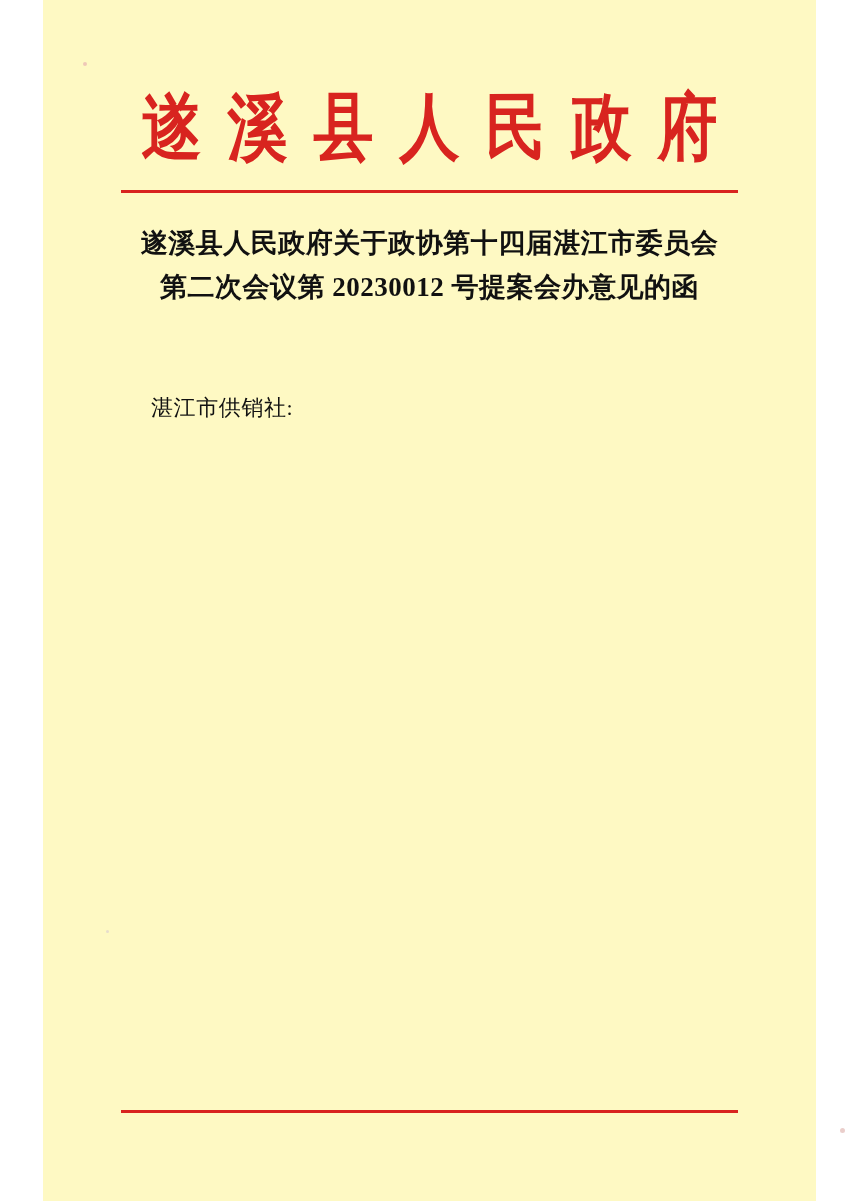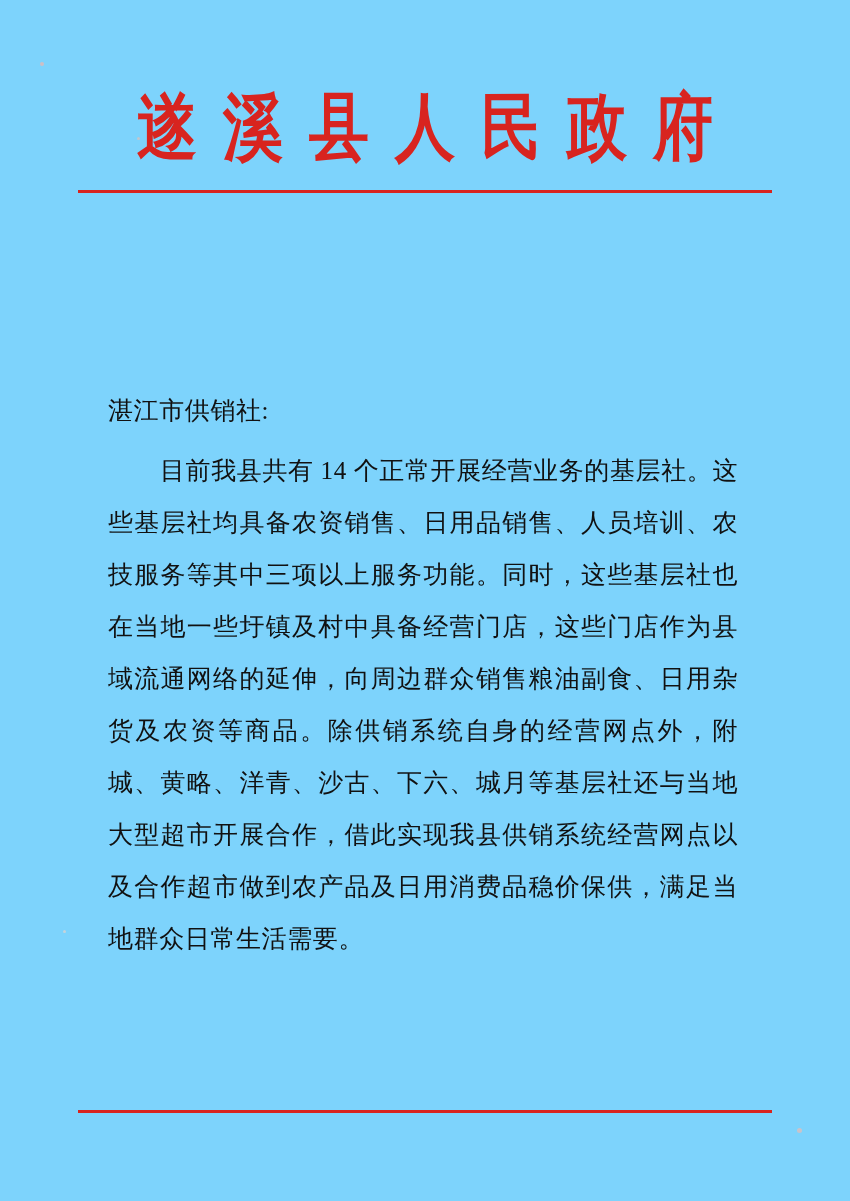--- a/index.html
+++ b/index.html
@@ -10,24 +10,25 @@
   body {
     width: 850px;
     height: 1201px;
     font-family: "Liberation Serif", serif;
     color: #000;
     position: relative;
     overflow: hidden;
   }
   .page {
     position: relative;
-    width: 850px;
+    width: 773px;
     height: 1201px;
-    background: #7dd3fc;
+    background: #fef9c3;
     box-sizing: border-box;
+    margin-left: 43px;
   }
 
   
   .speck {
     position: absolute;
     background: #e8b7b3;
     border-radius: 50%;
     opacity: .75;
   }
   .speck.s1 { left: 40px;  top: 62px;  width: 4px; height: 4px; }
@@ -80,21 +81,21 @@
   }
   .doc-title div { white-space: nowrap; }
 
   
   .body-block {
     position: absolute;
     left: 108px;
     right: 112px;
     top: 385px;
     font-family: "Liberation Serif", serif;
-    font-size: 25px;
+    font-size: 22px;
     line-height: 2.08;
     color: #111;
     text-align: justify;
     text-justify: inter-ideograph;
     letter-spacing: .6px;
   }
   .addressee {
     margin: 0 0 8px 0;
   }
   .para {
@@ -122,21 +123,24 @@
   <div class="speck s2"></div>
   <div class="speck s3"></div>
   <div class="speck s4"></div>
 
   <div class="masthead">
     <div class="masthead-title">遂溪县人民政府</div>
   </div>
 
   <div class="masthead-rule"></div>
 
+  <div class="doc-title">
+    <div>遂溪县人民政府关于政协第十四届湛江市委员会</div>
+    <div>第二次会议第 20230012 号提案会办意见的函</div>
+  </div>
 
   <div class="body-block">
     <p class="addressee">湛江市供销社:</p>
-    <p class="para">目前我县共有 14 个正常开展经营业务的基层社。这些基层社均具备农资销售、日用品销售、人员培训、农技服务等其中三项以上服务功能。同时，这些基层社也在当地一些圩镇及村中具备经营门店，这些门店作为县域流通网络的延伸，向周边群众销售粮油副食、日用杂货及农资等商品。除供销系统自身的经营网点外，附城、黄略、洋青、沙古、下六、城月等基层社还与当地大型超市开展合作，借此实现我县供销系统经营网点以及合作超市做到农产品及日用消费品稳价保供，满足当地群众日常生活需要。</p>
   </div>
 
   <div class="bottom-rule"></div>
 
 </div>
 
 </body></html>

